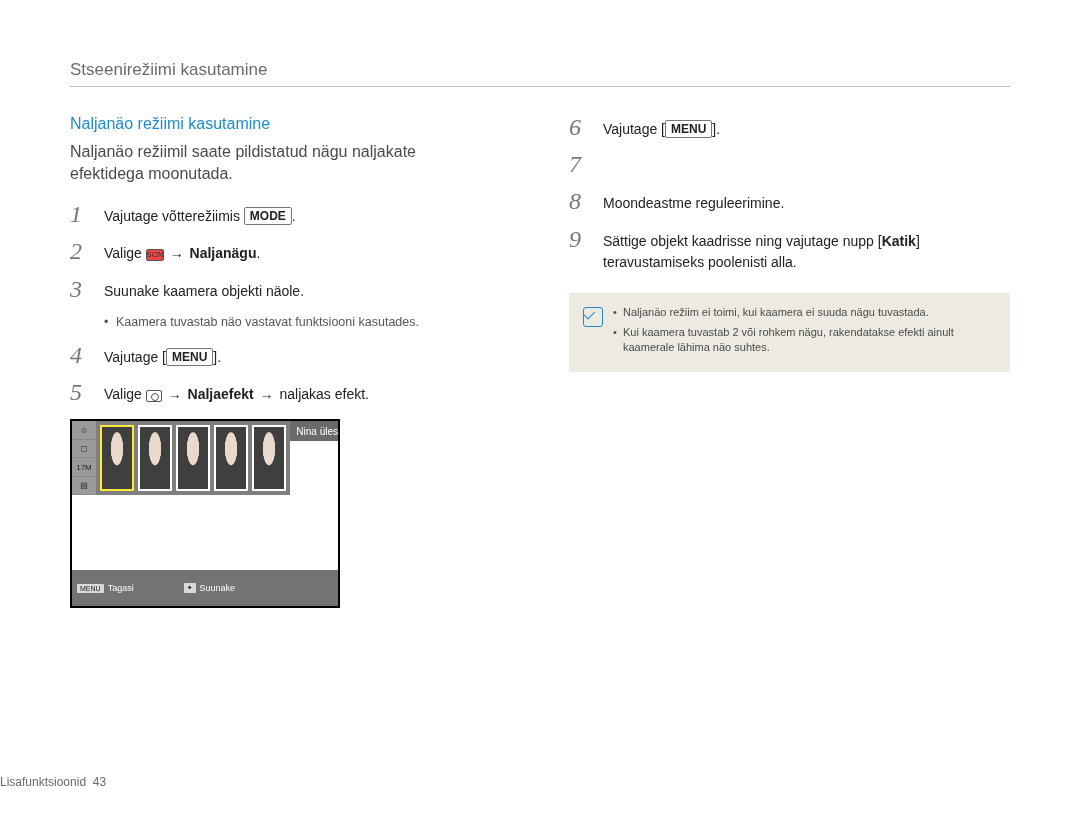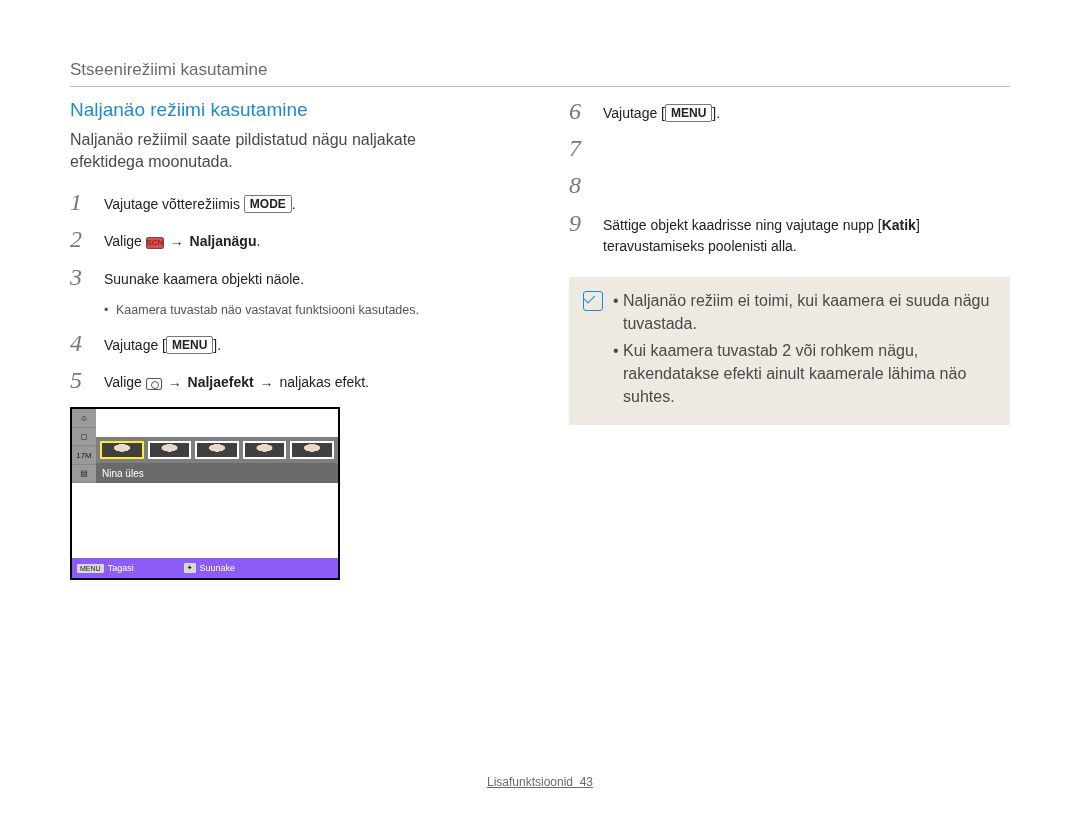--- a/index.html
+++ b/index.html
@@ -10,30 +10,30 @@
     width: 1080px;
     height: 815px;
     padding: 60px 70px 0 70px;
     position: relative;
   }
   .header {
     font-size: 17px;
     color: #6b6b6b;
     border-bottom: 1px solid #bdbdbd;
     padding-bottom: 6px;
-    margin-bottom: 12px;
+    margin-bottom: 28px;
   }
   .cols {
     display: flex;
     gap: 58px;
   }
   .col { flex: 1; }
   .section-title {
     color: #1e8bcf;
-    font-size: 19px;
+    font-size: 16px;
     font-weight: 400;
     margin-bottom: 8px;
   }
   .intro {
     font-size: 16px;
     line-height: 1.35;
     color: #4a4a4a;
     margin-bottom: 18px;
     max-width: 420px;
   }
@@ -143,22 +143,21 @@
     border-bottom: 1px solid #888;
     display: flex;
     align-items: center;
     justify-content: center;
     font-size: 8px;
     color: #222;
   }
   .shot-thumbs {
     flex: 1;
     display: flex;
-    flex-direction: column;
-    margin-top: 28px;
+    flex-direction: row;
   }
   .thumbs-row {
     flex: 1;
     display: flex;
     background: #7f7f7f;
     padding: 4px;
     gap: 4px;
   }
   .thumb {
     flex: 1;
@@ -173,22 +172,22 @@
     font-size: 10px;
     padding-left: 6px;
     display: flex;
     align-items: center;
   }
   .shot-white {
     height: 75px;
     background: #fff;
   }
   .shot-bottom {
-    height: 20px;
-    background: #8b5cf6;
+    height: 36px;
+    background: #737373;
     display: flex;
     align-items: center;
     font-size: 9px;
     color: #fff;
     text-align: right;
   }
   .shot-bottom .tag {
     display: inline-flex;
     align-items: center;
     gap: 4px;
@@ -203,21 +202,21 @@
   }
   .spacer { margin-left: 40px; }
 
   
   .note {
     display: flex;
     gap: 10px;
     background: #edeae2;
     padding: 12px 14px;
     margin-top: 20px;
-    font-size: 16px;
+    font-size: 11px;
     color: #4a4a4a;
     line-height: 1.45;
   }
   .note-icon {
     width: 20px;
     height: 20px;
     flex-shrink: 0;
     border: 1.5px solid #1e8bcf;
     border-radius: 3px;
     position: relative;
@@ -242,24 +241,22 @@
   .note li::before {
     content: "•";
     position: absolute;
     left: 0;
   }
 
   .footer {
     position: absolute;
     bottom: 26px;
     left: 0; right: 0;
-    text-align: center;
     font-size: 12px;
     color: #6a6a6a;
-    text-decoration: underline;
   }
 </style>
 </head>
 <body>
 
 <div class="header">Stseenirežiimi kasutamine</div>
 
 <div class="cols">
   <div class="col">
     <div class="section-title">Naljanäo režiimi kasutamine</div>
@@ -326,20 +323,21 @@
     <ul class="steps" id="steps-right">
         <li class="step">
           <div class="step-num">6</div>
           <div class="step-body">Vajutage [<span class="label-box">MENU</span>].</div>
         </li>
         <li class="step">
           <div class="step-num">7</div>
         </li>
         <li class="step">
           <div class="step-num">8</div>
+          <div class="step-body">Moondeastme reguleerimine.</div>
         </li>
         <li class="step">
           <div class="step-num">9</div>
           <div class="step-body">Sättige objekt kaadrisse ning vajutage nupp [<span class="em">Katik</span>] teravustamiseks poolenisti alla.</div>
         </li>
       </ul>
 
     <div class="note">
       <div class="note-icon"></div>
       <ul id="notes-list">

